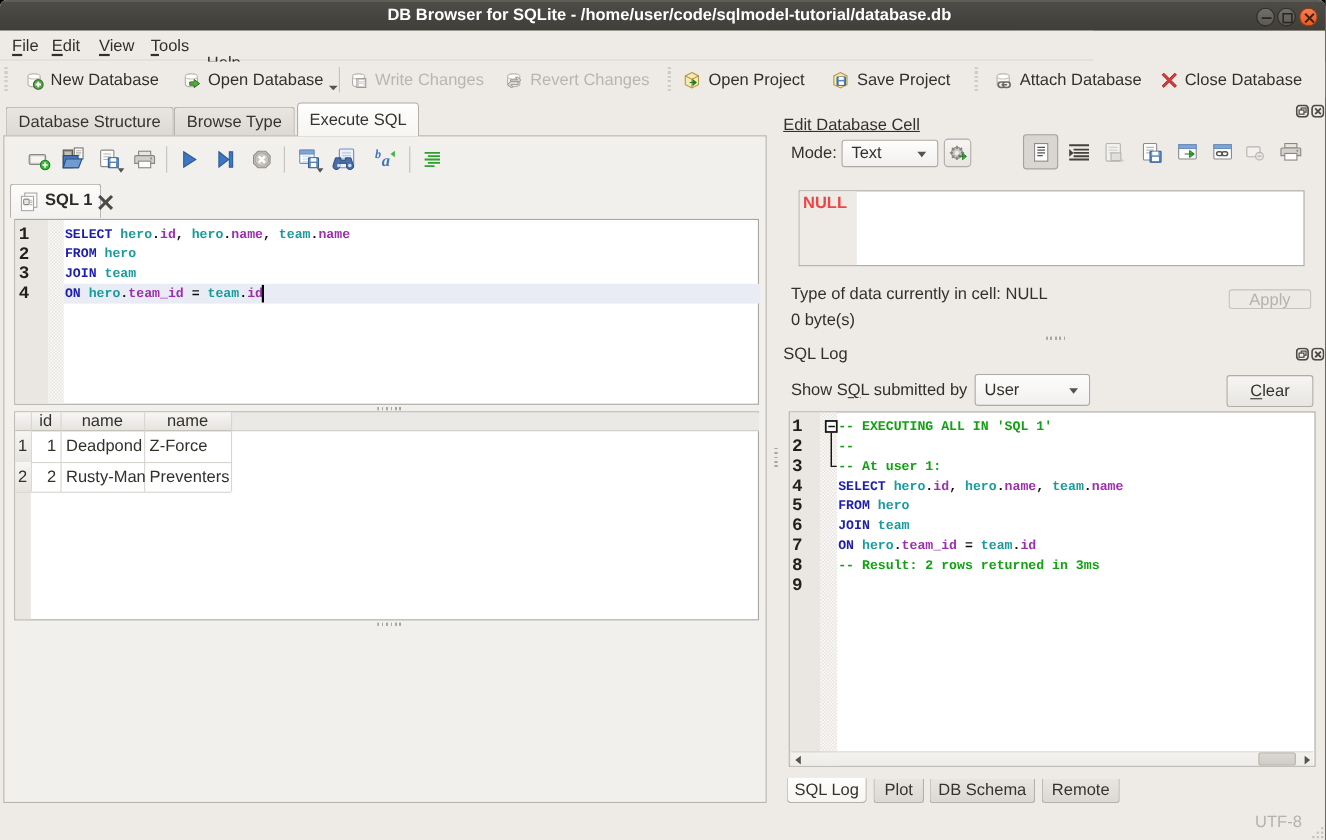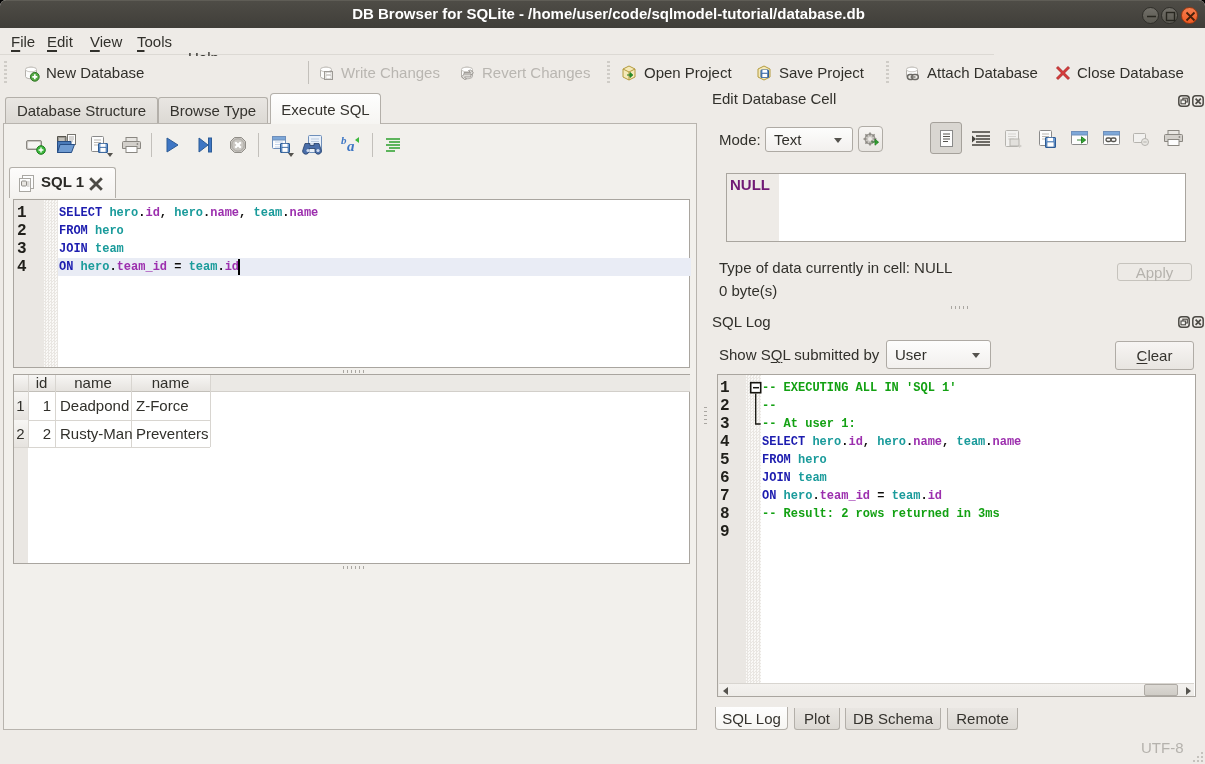--- a/index.html
+++ b/index.html
@@ -105,20 +105,27 @@
   <div id="toolbar">
     <div class="thandle" style="left:4px;"></div>
     <div class="tbtn" style="left:22px;">
       <svg width="18" height="18" viewBox="0 0 18 18">
           <path d="M3.5 5.5 a5.5 2.3 0 0 1 11 0 v7 a5.5 2.3 0 0 1 -11 0 z" fill="#fcfcfb" stroke="#b2afaa"></path>
           <ellipse cx="9" cy="5.5" rx="5.5" ry="2.3" fill="#ffffff" stroke="#c8c5c0"></ellipse>
           <circle cx="12.8" cy="12.8" r="4.4" fill="#56a946" stroke="#2d7220"></circle>
           <path d="M12.8 10.3v5M10.3 12.8h5" stroke="#fff" stroke-width="1.7"></path>
         </svg>
       New Database</div>
+    <div class="tbtn" style="left:165px;">
+      <svg width="18" height="18" viewBox="0 0 18 18">
+          <path d="M3.5 5.5 a5.5 2.3 0 0 1 11 0 v7 a5.5 2.3 0 0 1 -11 0 z" fill="#fcfcfb" stroke="#b2afaa"></path>
+          <ellipse cx="9" cy="5.5" rx="5.5" ry="2.3" fill="#ffffff" stroke="#c8c5c0"></ellipse>
+          <path d="M7.5 10.5h4v-2.2l5 3.7-5 3.7v-2.2h-4z" fill="#56a946" stroke="#2d7220" stroke-width="0.9"></path>
+        </svg>
+      Open Database<span class="darrow"></span></div>
     <div class="tsep" style="left:308px;"></div>
     <div class="tbtn dis" style="left:317px;">
       <svg width="18" height="18" viewBox="0 0 18 18">
           <path d="M3.5 5.5 a5.5 2.3 0 0 1 11 0 v7 a5.5 2.3 0 0 1 -11 0 z" fill="#fcfcfb" stroke="#b2afaa"></path>
           <ellipse cx="9" cy="5.5" rx="5.5" ry="2.3" fill="#ffffff" stroke="#c8c5c0"></ellipse>
           <rect x="7.5" y="7.5" width="8" height="8" fill="#f4f3f1" stroke="#9d9a95"></rect>
           <rect x="9" y="8.2" width="5" height="2.2" fill="#fff" stroke="#b5b2ad" stroke-width="0.5"></rect>
           <rect x="9" y="11.6" width="5" height="3.2" fill="#fff" stroke="#b5b2ad" stroke-width="0.5"></rect>
         </svg>
       Write Changes</div>
@@ -236,21 +243,21 @@
           <text x="1" y="10" font-family="Liberation Serif" font-style="italic" font-size="11" fill="#3e76c4" font-weight="bold">b</text>
           <text x="7" y="17" font-family="Liberation Serif" font-style="italic" font-size="15" fill="#3e76c4" font-weight="bold">a</text>
           <path d="M15 6l4-3v6z" fill="#3db83d"></path>
         </svg>
       <div class="tsep" style="left:368px; top:9px; height:24px;"></div>
       <svg class="abs" style="left:379px; top:11px;" width="20" height="20" viewBox="0 0 20 20">
           <path d="M3 4h14M6 7h11M3 10h14M6 13h11M3 16h9" stroke="#2da02d" stroke-width="1.6"></path>
         </svg>
     </div>
 
-    <div class="abs" style="left:5px; top:43px; width:107px; height:31px; background:linear-gradient(#fdfcfb,#f4f2ef); border:1px solid #b3afa9; border-bottom:none; border-radius:3px 3px 0 0;">
+    <div class="abs" style="left:5px; top:43px; width:83px; height:31px; background:linear-gradient(#fdfcfb,#f4f2ef); border:1px solid #b3afa9; border-bottom:none; border-radius:3px 3px 0 0;">
       <svg class="abs" style="left:8px; top:6px;" width="17" height="19" viewBox="0 0 17 19">
           <rect x="4.5" y="1.5" width="11" height="13" fill="#fdfdfd" stroke="#a9a7a2"></rect>
           <rect x="1.5" y="4.5" width="11" height="13" fill="#fdfdfd" stroke="#a9a7a2"></rect>
           <rect x="3.5" y="7" width="5" height="5" rx="1" fill="#e8e6e2" stroke="#8f8c87"></rect>
           <path d="M9 8h2.5M9 10h2.5M9 12h2.5" stroke="#b9b6b1"></path>
         </svg>
       <span class="abs" style="left:31px; top:5px; font-size:15px; font-weight:bold; color:#2b2a26;">SQL 1</span>
       <svg class="abs" style="left:78px; top:8px;" width="16" height="16" viewBox="0 0 16 16">
           <path d="M3.2 1.2L8 6 12.8 1.2 14.8 3.2 10 8 14.8 12.8 12.8 14.8 8 10 3.2 14.8 1.2 12.8 6 8 1.2 3.2z" fill="#4d4b46"></path>
         </svg>
@@ -297,21 +304,21 @@
       <div class="label" style="left:46px; top:45px; height:27px; line-height:27px;">Rusty-Man</div>
       <div class="label" style="left:122px; top:17px; height:28px; line-height:28px;">Z-Force</div>
       <div class="label" style="left:122px; top:45px; height:27px; line-height:27px;">Preventers</div>
     </div>
 
     <div class="abs" style="left:339px; top:442px; width:22px; height:3px; background:repeating-linear-gradient(90deg,#a9a6a1 0 1.5px,transparent 1.5px 4px);"></div>
 
   </div>
   <div id="rpane">
 
-    <div class="label" style="left:712px; top:90px;">Edit Database Cell</div>
+    <div class="label" style="left:712px; top:105px;text-decoration:underline;">Edit Database Cell</div>
     <svg class="abs" style="left:1178px; top:95px;" width="26" height="12" viewBox="0 0 26 12">
         <g stroke="#4c4a45" fill="none">
           <rect x="0.8" y="0.8" width="10.4" height="10.4" rx="3" stroke-width="1.5"></rect>
           <rect x="14.8" y="0.8" width="10.4" height="10.4" rx="3" stroke-width="1.5"></rect>
           <rect x="4.9" y="3.2" width="4.4" height="3.8" stroke-width="1.1"></rect>
         </g>
         <rect x="3" y="5" width="4.4" height="3.8" fill="#f6f5f2" stroke="#4c4a45" stroke-width="1.1"></rect>
         <path d="M17.6 3.6 L22.8 8.8 M22.8 3.6 L17.6 8.8" stroke="#4c4a45" stroke-width="1.7"></path>
       </svg>
     <div class="label" style="left:719px; top:131px;">Mode:</div>
@@ -372,21 +379,21 @@
       </svg>
     <svg class="abs" style="left:1163px; top:128px;" width="21" height="20" viewBox="0 0 21 20">
         <rect x="5" y="2.5" width="11" height="4" fill="#e8e6e2" stroke="#8a8781"></rect>
         <path d="M2.5 6.5h16a1 1 0 0 1 1 1v6h-18v-6a1 1 0 0 1 1-1z" fill="#d3d0cb" stroke="#8a8781"></path>
         <rect x="5" y="11.5" width="11" height="6" fill="#fdfdfd" stroke="#8a8781"></rect>
         <circle cx="16.4" cy="9" r="0.9" fill="#8a8781"></circle>
       </svg>
 
     <div class="abs" style="left:726px; top:173px; width:460px; height:69px; background:#fff; border:1px solid #a9a59f;">
       <div class="abs" style="left:0; top:0; width:52px; height:100%; background:#eeebe7;"></div>
-      <div class="abs" style="left:3px; top:2px; font-size:15px; font-weight:bold; color:#701a75;">NULL</div>
+      <div class="abs" style="left:3px; top:2px; font-size:15px; font-weight:bold; color:#ef4444;">NULL</div>
     </div>
     <div class="label" style="left:719px; top:259px;">Type of data currently in cell: NULL</div>
     <div class="label" style="left:719px; top:282px;">0 byte(s)</div>
     <div class="btn dis" style="left:1117px; top:263px; width:75px; height:18px;">Apply</div>
 
     <div class="abs" style="left:951px; top:306px; width:18px; height:3px; background:repeating-linear-gradient(90deg,#a9a6a1 0 1.5px,transparent 1.5px 4px);"></div>
 
     <div class="label" style="left:712px; top:313px;">SQL Log</div>
     <svg class="abs" style="left:1178px; top:316px;" width="26" height="12" viewBox="0 0 26 12">
         <g stroke="#4c4a45" fill="none">

